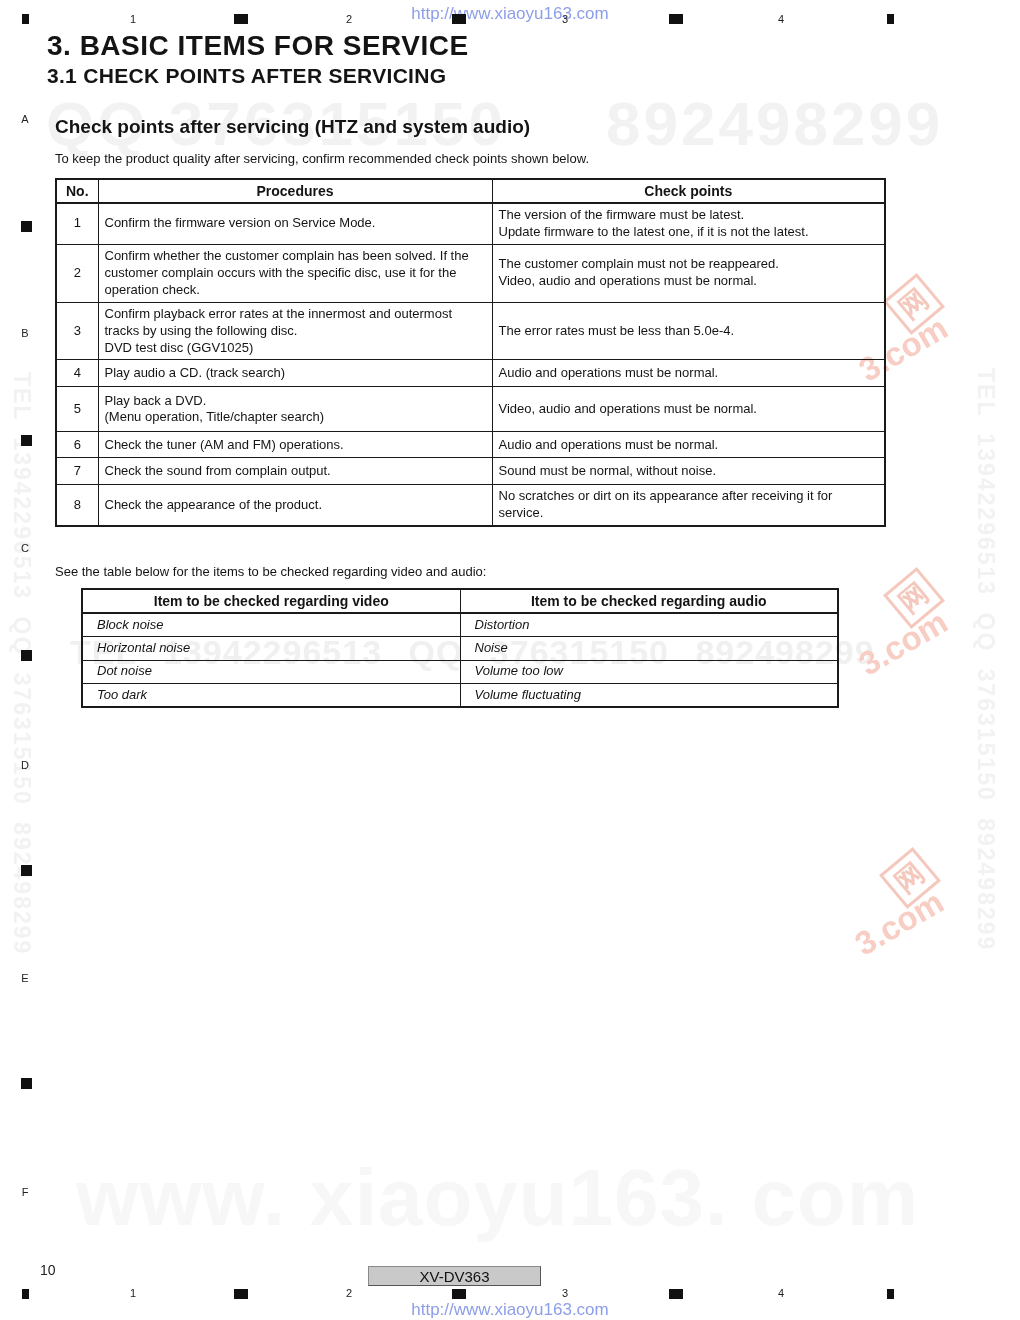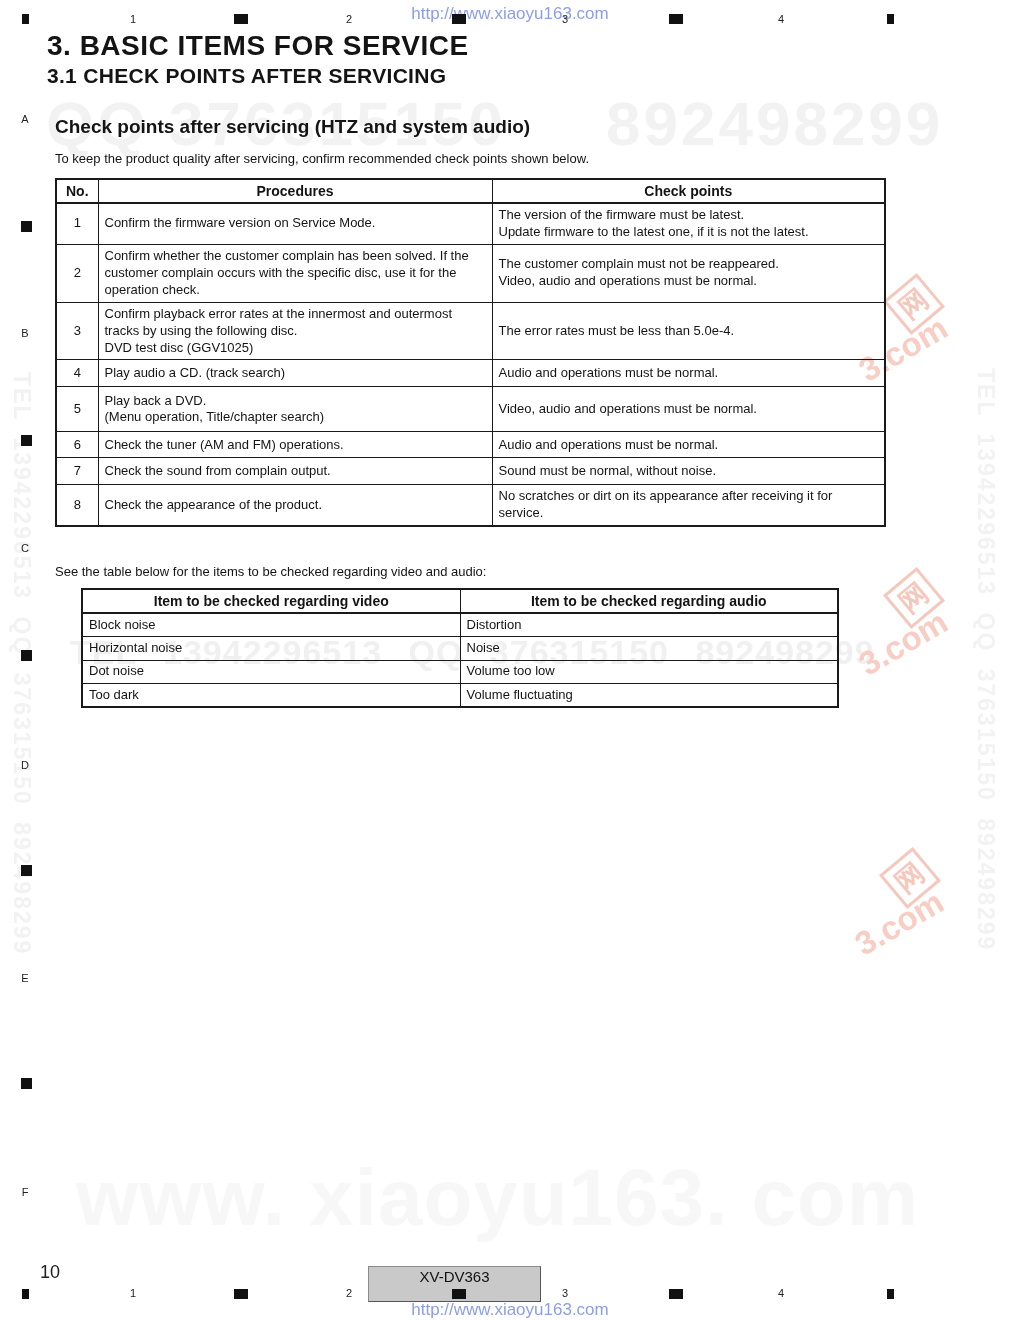--- a/index.html
+++ b/index.html
@@ -59,25 +59,25 @@
   th, td { border:1px solid #1a1a1a; font-size:13px; vertical-align:middle; }
   th { font-weight:bold; text-align:center; font-size:14px; }
   td { padding:3px 6px; line-height:1.3; }
   td.c { text-align:center; padding:3px 2px; }
   .pre { white-space:pre-line; }
 
   .check-table { position:absolute; left:55px; top:178px; width:829px; border:2px solid #1a1a1a; }
   .check-table thead th { height:24px; border-bottom:2px solid #1a1a1a; }
   .av-table { position:absolute; left:65px; top:588px; width:756px; border:2px solid #1a1a1a;margin-left:16px; }
   .av-table thead th { height:24px; border-bottom:2px solid #1a1a1a; }
-  .av-table td { height:23.5px; padding:2px 6px; }
-
-  .page-number { position:absolute; left:40px; top:1262px; font-size:18px; color:#222; z-index:2; }
+  .av-table td { height:23.5px; padding:2px 14px;font-style:italic; }
+
+  .page-number { position:absolute; left:40px; top:1262px; font-size:14px; color:#222; z-index:2; }
   .model-box {
-    position:absolute; left:368px; top:1266px; width:173px; height:36px; z-index:2;
+    position:absolute; left:368px; top:1266px; width:173px; height:20px; z-index:2;
     background:#c9c9c9; border:1px solid #8a8a8a; border-right-color:#555; border-bottom-color:#555;
     text-align:center; font-size:15px; line-height:20px; color:#111;
   }
 </style>
 </head>
 <body>
 
 <div class="wm wm-top-left">QQ 376315150</div>
 <div class="wm wm-top-right">892498299</div>
 <div class="wm wm-mid">TEL 13942296513 QQ 376315150 892498299</div>

